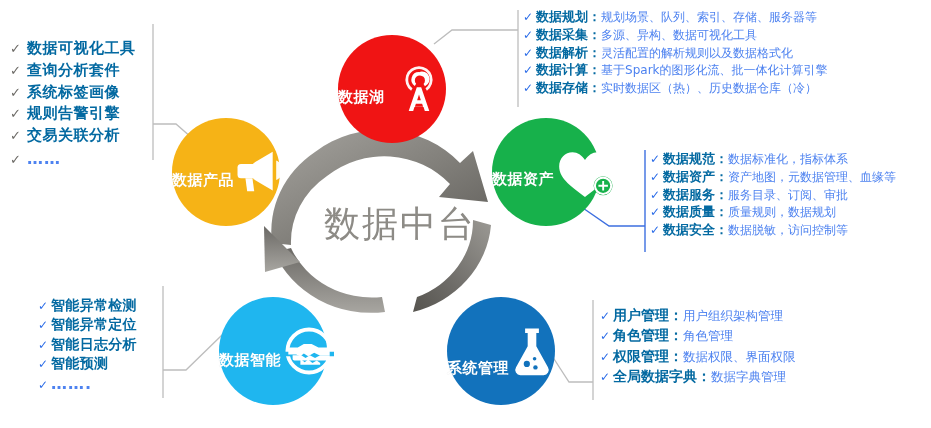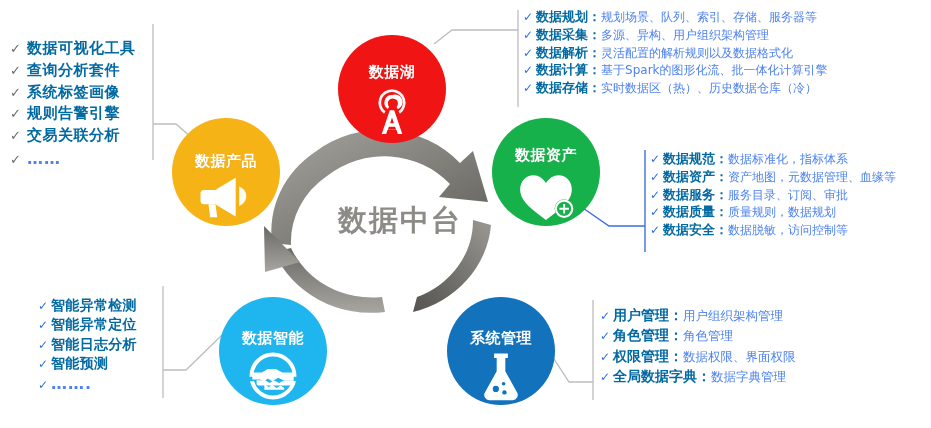--- a/index.html
+++ b/index.html
@@ -14,33 +14,33 @@
   #connectors{position:absolute;left:0;top:0;width:931px;height:428px;}
 
   
   .ring-svg{position:absolute;left:245px;top:120px;width:315px;height:195px;}
 
   .hub-label{
     position:absolute;left:295px;top:205px;width:210px;
     text-align:center;pointer-events:none;
   }
   .hub-title{
-    font-size:29px;font-weight:bold;color:#8d8b86;letter-spacing:2px;
+    font-size:36px;font-weight:normal;color:#8d8b86;letter-spacing:2px;
     line-height:1.05;
   }
   .hub-sub{
     font-size:6px;color:#cfcdc9;letter-spacing:1px;margin-top:3px;
     filter:blur(0.6px);
   }
 
   
   .node{
     position:absolute;border-radius:50%;
-    display:flex;flex-direction:column;align-items:center;
-    justify-content:flex-end;
+    display:flex;flex-direction:row;align-items:center;
+    justify-content:space-between;
   }
   .node .nlabel{
     color:#ffffff;font-weight:bold;font-size:15px;letter-spacing:0.5px;
     margin-top:17px;white-space:nowrap;
     text-shadow:0 0 1px rgba(0,0,0,.12);
   }
   .node .nicon{margin-top:3px;}
 
   #node-lake     {left:338px;top:35px; width:108px;height:108px;background:#F01414;z-index:4;}
   #node-asset    {left:492px;top:118px;width:108px;height:108px;background:#17B14B;z-index:4;}
@@ -232,21 +232,21 @@
       <div class="line">
         <span class="tick">✓</span>
         <span class="b">数据规划</span>
         <span class="b">：</span>
         <span class="d">规划场景、队列、索引、存储、服务器等</span>
       </div>
       <div class="line">
         <span class="tick">✓</span>
         <span class="b">数据采集</span>
         <span class="b">：</span>
-        <span class="d">多源、异构、用户组织架构管理</span>
+        <span class="d">多源、异构、数据可视化工具</span>
       </div>
       <div class="line">
         <span class="tick">✓</span>
         <span class="b">数据解析</span>
         <span class="b">：</span>
         <span class="d">灵活配置的解析规则以及数据格式化</span>
       </div>
       <div class="line">
         <span class="tick">✓</span>
         <span class="b">数据计算</span>

